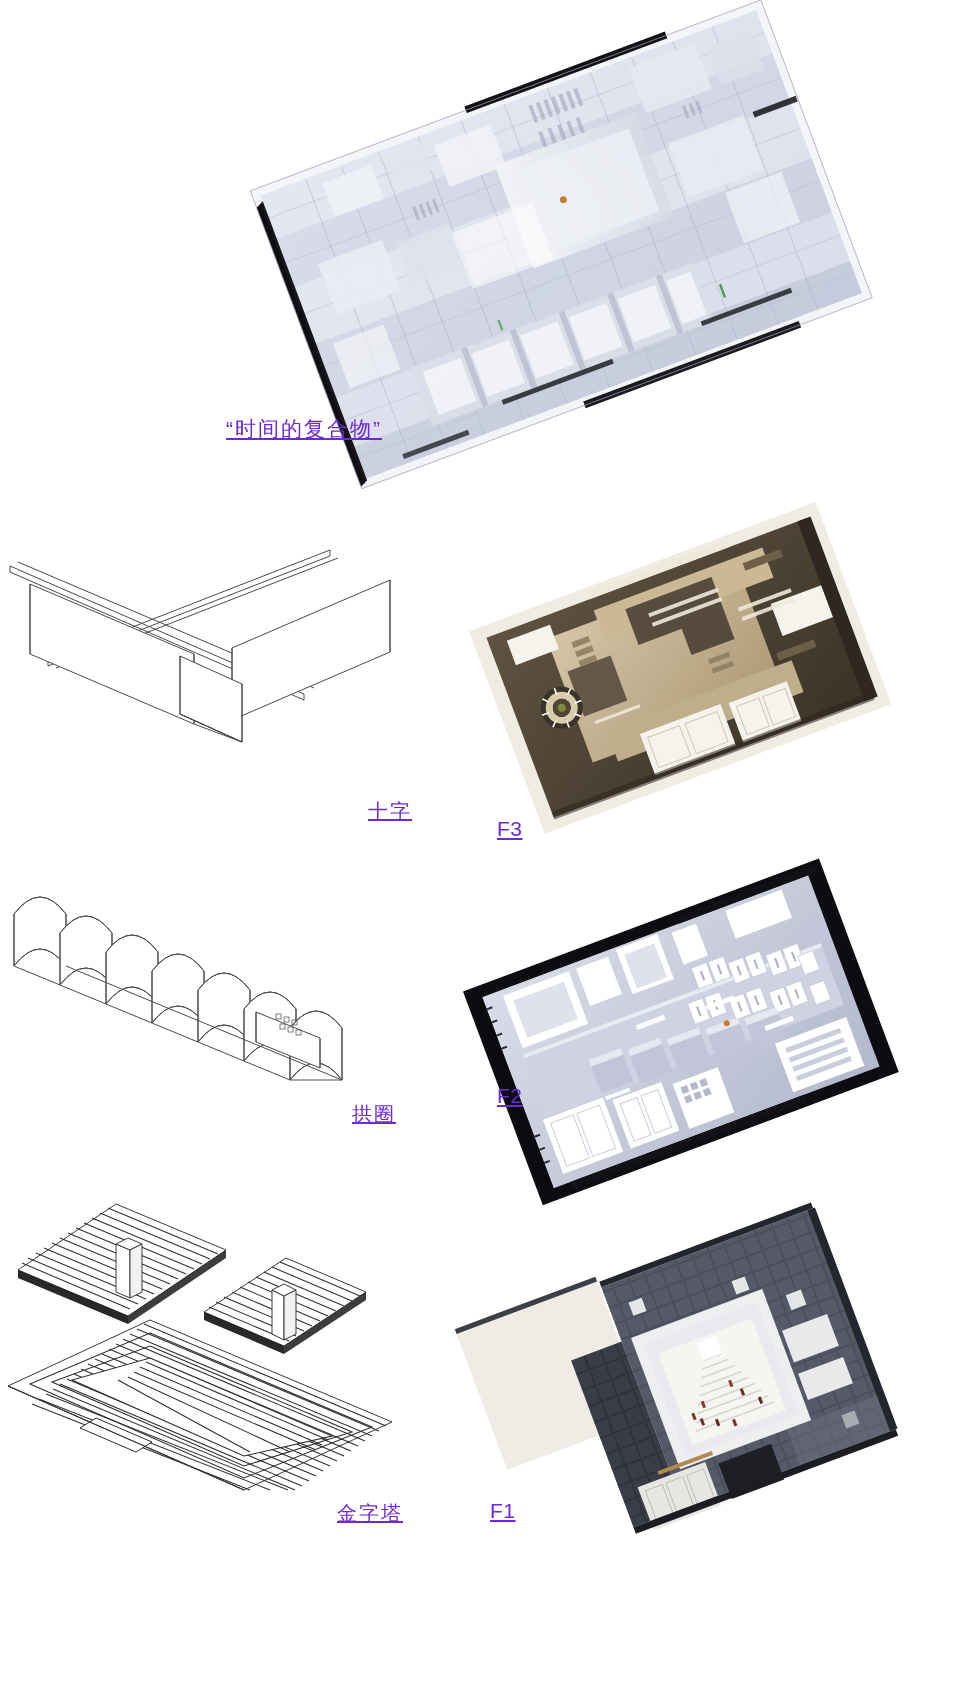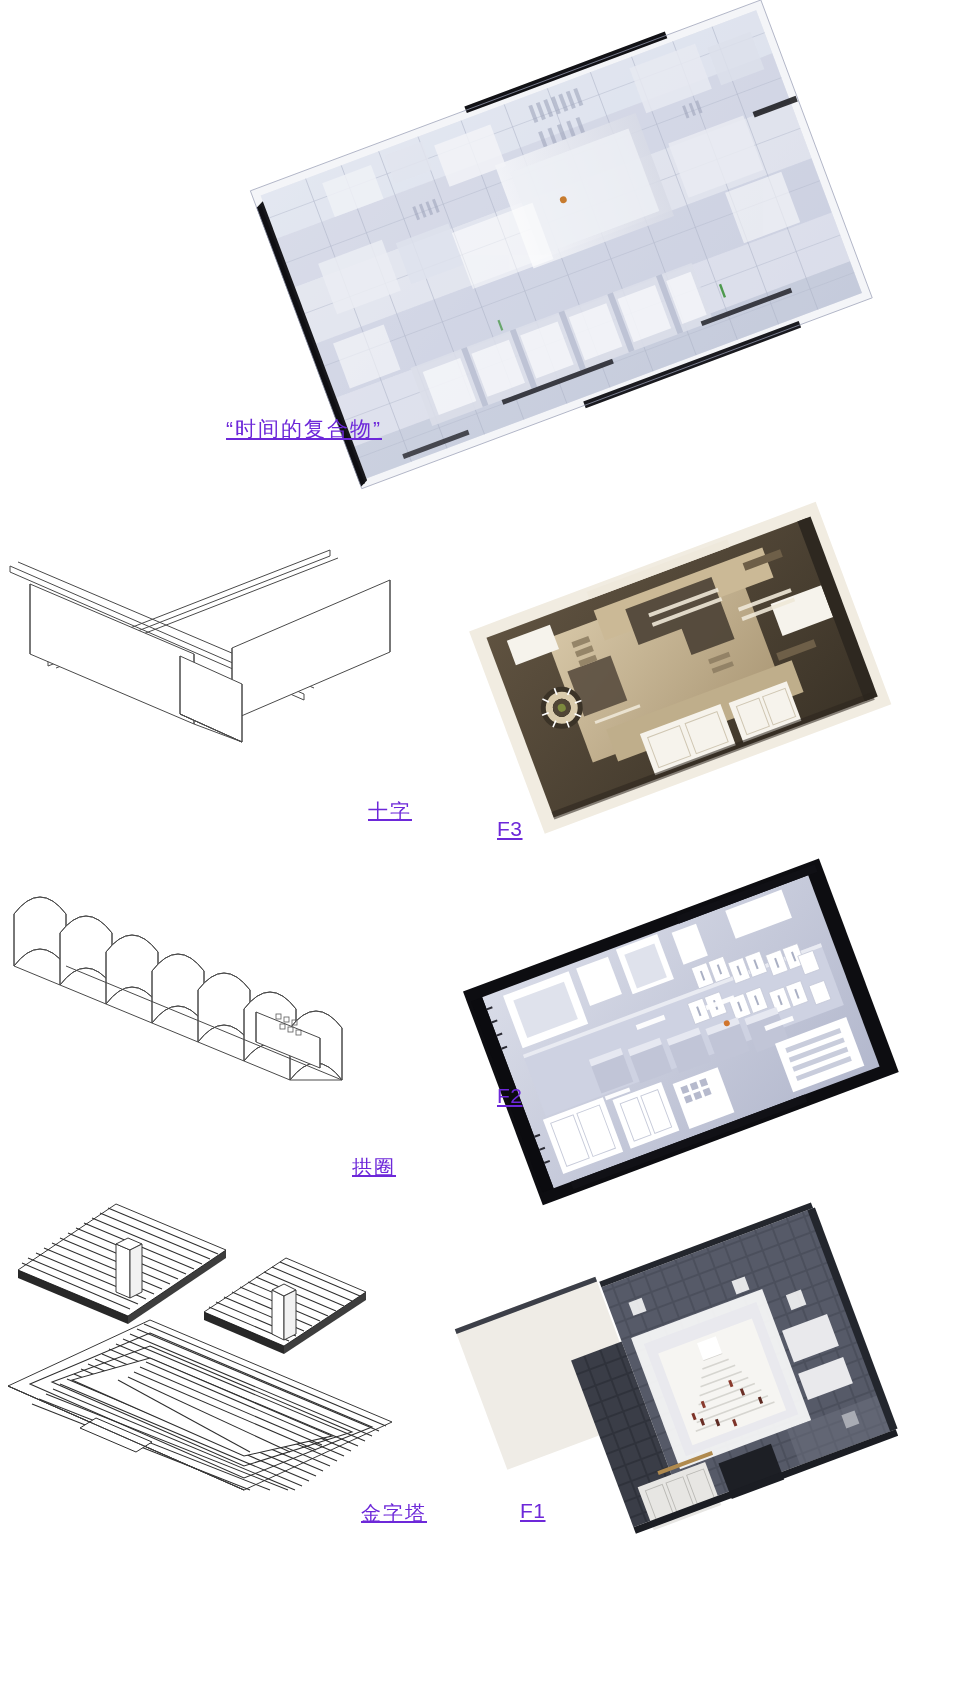--- a/index.html
+++ b/index.html
@@ -532,21 +532,21 @@
           <rect x="42" y="236" width="6" height="2"></rect>
         </g>
 
         <rect x="252" y="52" width="148" height="8" fill="#101015"></rect>
 
         <rect x="60" y="264" width="250" height="8" fill="#111116"></rect>
       </g>
     </svg>
   </div>
 
-  <div class="cap cap-lat" style="left:352px; top:1154px;">拱圈</div>
+  <div class="cap cap-lat" style="left:352px; top:1101px;">拱圈</div>
   <div class="cap cap-flr" style="left:497px; top:1084px;">F2</div>
 
   <div class="fig" style="left:0px; top:1190px; width:420px; height:300px;">
     <svg width="420" height="300" viewBox="0 0 420 300">
 
       <g>
         <polygon points="116,14 226,60 128,126 18,80" fill="#ffffff" stroke="#3a3a3a" stroke-width="1"></polygon>
         <g class="hatch">
           <path d="M108 18 L218 64"></path>
             <path d="M100 23 L210 69"></path>
@@ -718,16 +718,16 @@
 
         <polygon points="300,244 402,244 402,282 300,282" fill="#6d7280" opacity="0.5"></polygon>
 
         <rect x="176" y="40" width="226" height="6" fill="#23262d"></rect>
         <rect x="396" y="46" width="8" height="236" fill="#23262d"></rect>
         <rect x="122" y="282" width="280" height="7" fill="#1b1d23"></rect>
       </g>
     </svg>
   </div>
 
-  <div class="cap cap-lat" style="left:337px; top:1500px;margin-left:24px;">金字塔</div>
-  <div class="cap cap-flr" style="left:520px; top:1499px;">F1</div>
+  <div class="cap cap-lat" style="left:337px; top:1500px;">金字塔</div>
+  <div class="cap cap-flr" style="left:490px; top:1499px;">F1</div>
 
 </div>
 
 </body></html>

